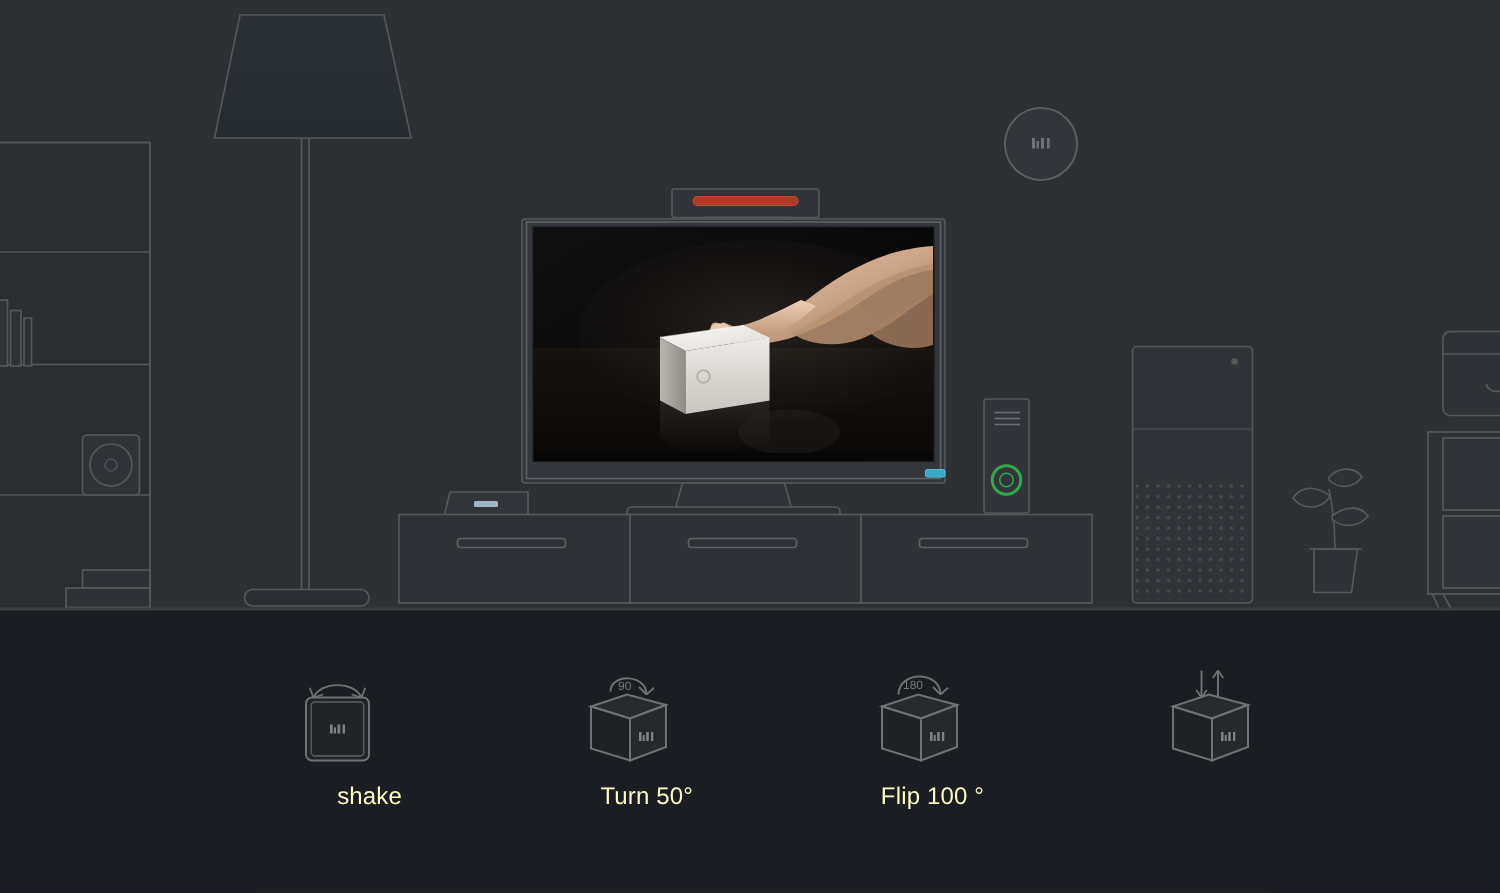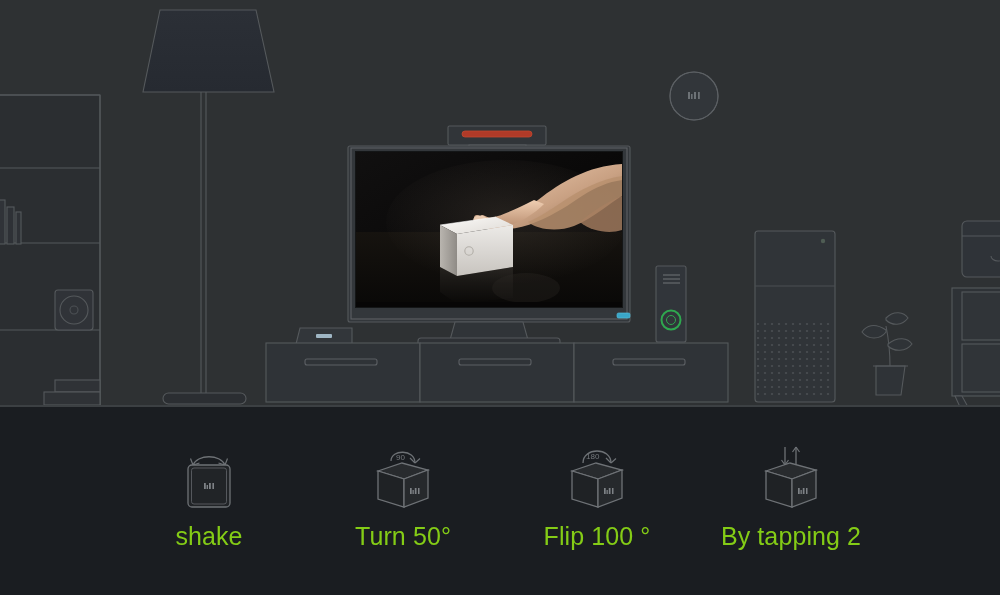--- a/index.html
+++ b/index.html
@@ -63,32 +63,32 @@
     top: 30px;
     width: 700px;
     height: 140px;
     display: flex;
     align-items: flex-start;
     justify-content: space-between;
   }
   .gesture-item {
     display: flex;
     flex-direction: column;
-    align-items: center;
+    align-items: flex-end;
     width: 118px;
   }
   .gesture-icon {
     width: 86px;
     height: 78px;
     display: block;
   }
   .gesture-label {
     margin-top: 8px;
-    color: #84cc16;
-    font-size: 25px;
+    color: #fef9c3;
+    font-size: 16px;
     font-weight: 400;
     line-height: 1.1;
     white-space: nowrap;
     letter-spacing: 0.1px;
   }
 </style>
 </head>
 <body>
 
 <div id="stage">
@@ -381,20 +381,19 @@
             <path d="M18 34 L44 42 L44 70 L18 62 Z" fill="#1f2225"></path>
             <path d="M44 42 L68 33 L68 61 L44 70 Z" fill="#26292c"></path>
           </g>
           <g fill="#7e8286" stroke="none">
             <rect x="50" y="51" width="1.7" height="6"></rect>
             <rect x="52.5" y="53" width="1.3" height="4"></rect>
             <rect x="54.8" y="51" width="1.7" height="6"></rect>
             <rect x="58" y="51" width="1.5" height="6"></rect>
           </g>
         </svg>
-        <div class="gesture-label">By tapping 2</div>
       </div>
 
 
     </div>
   </div>
 
 </div>
 
 </body></html>

